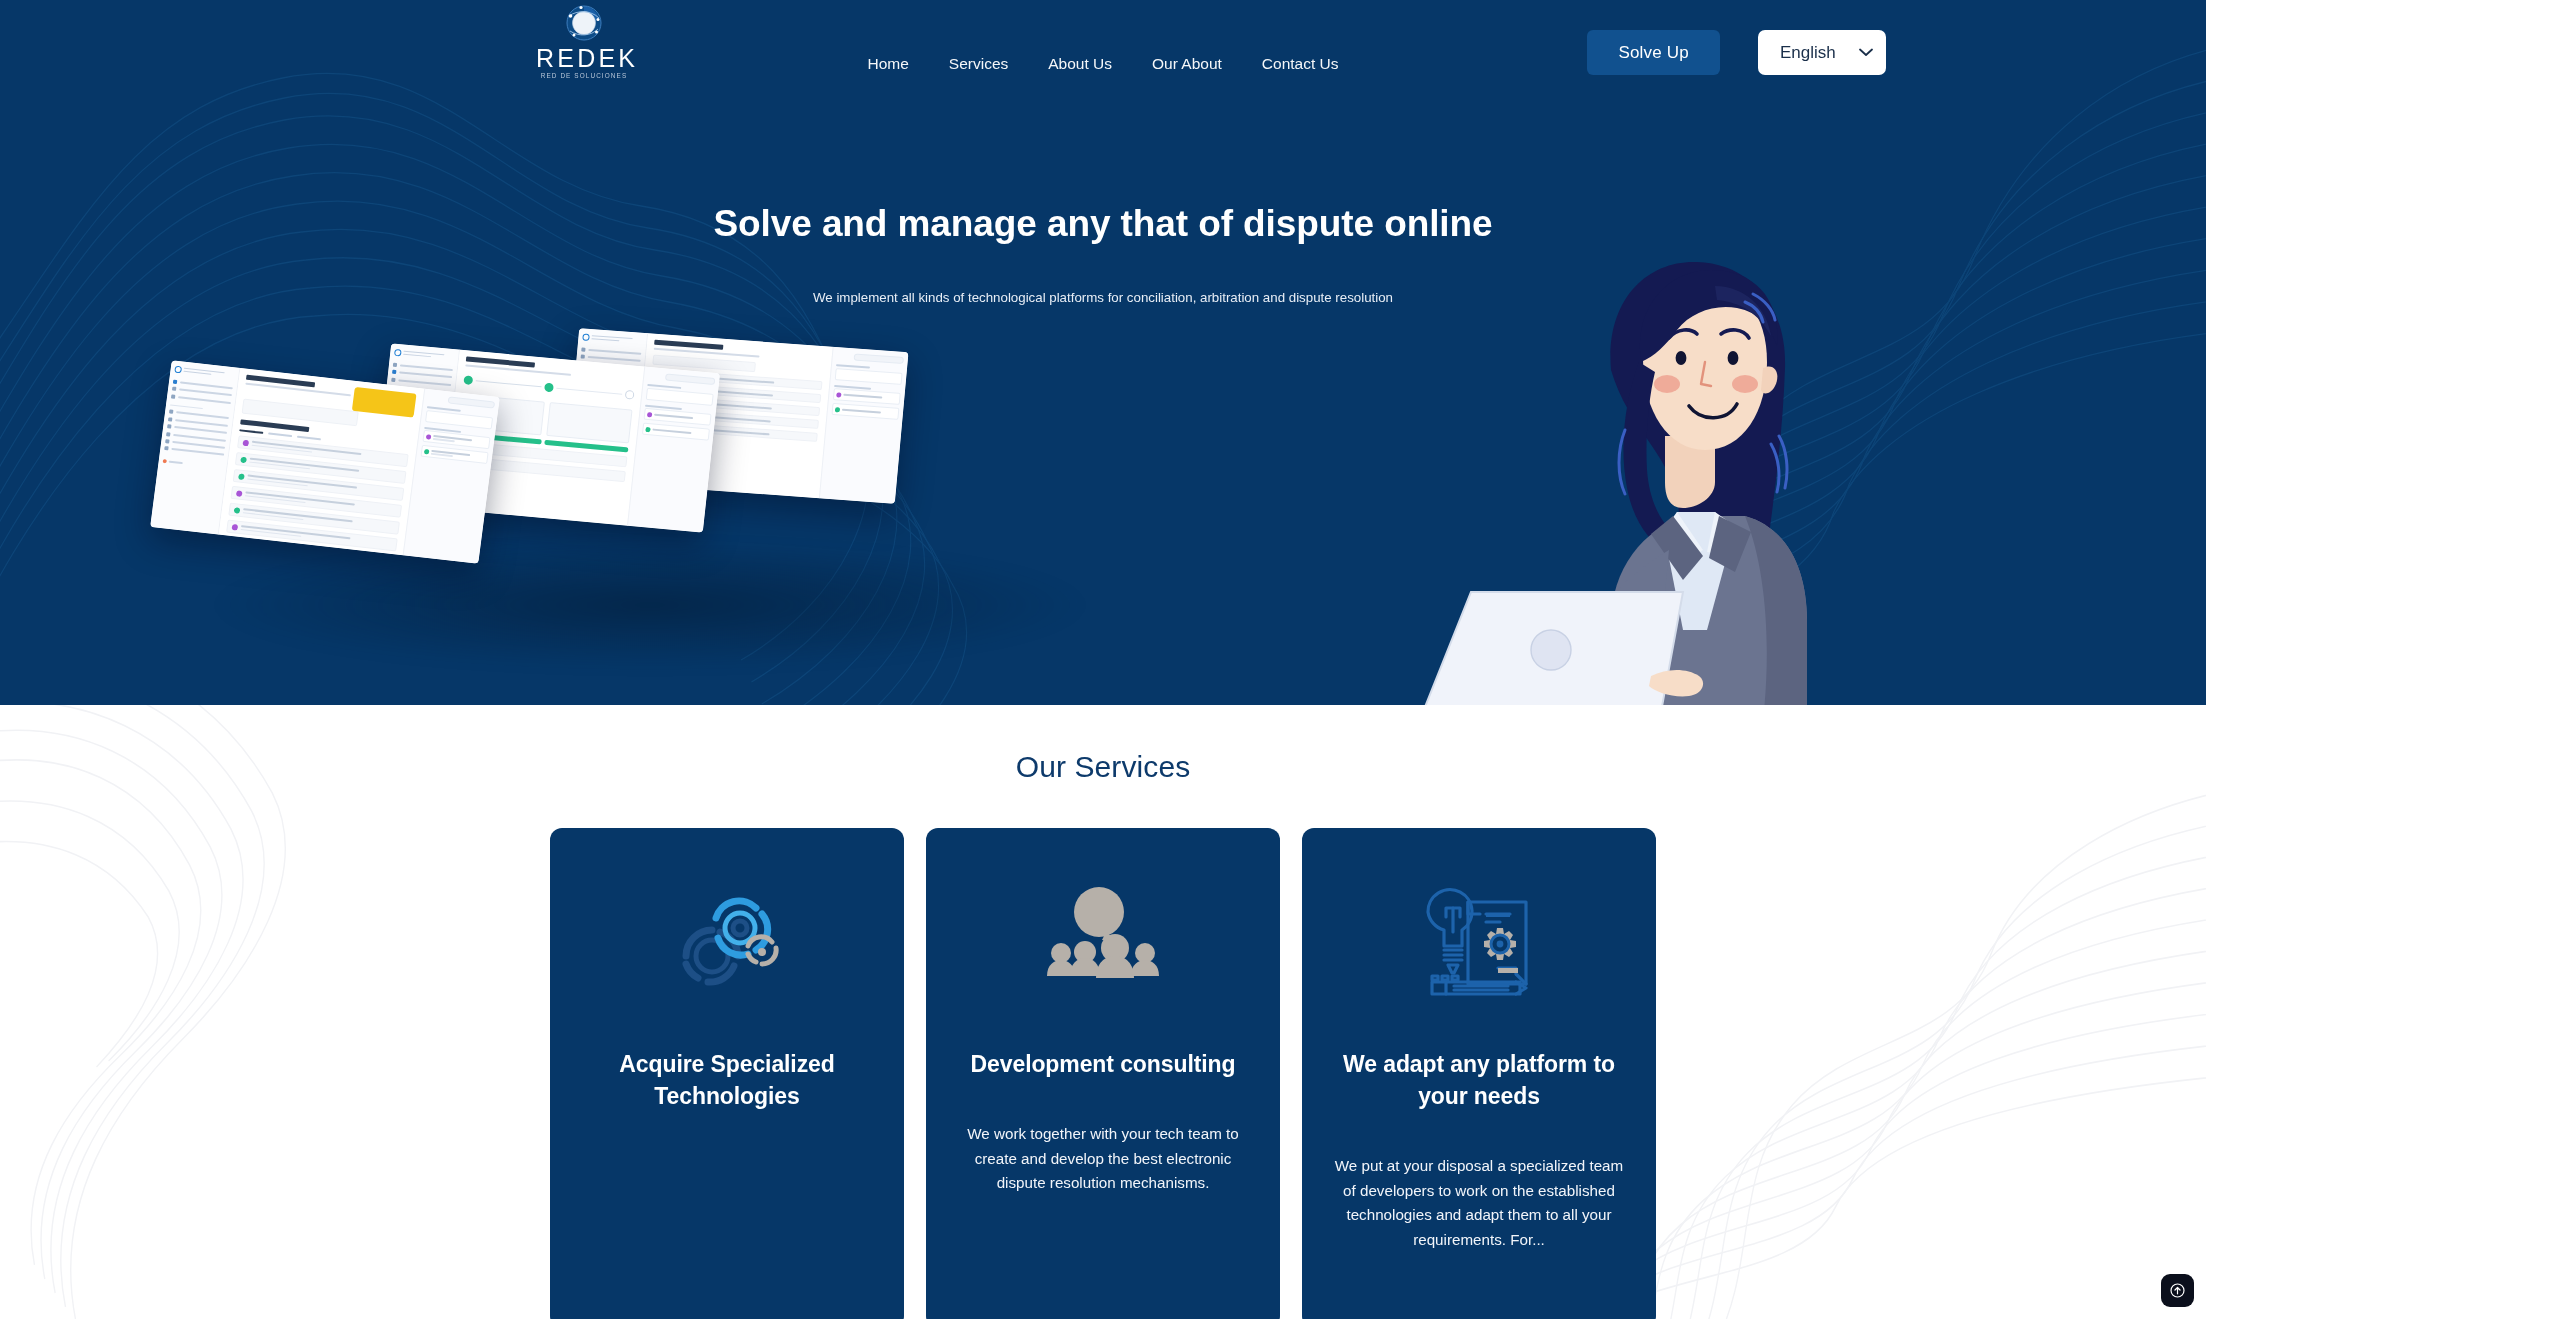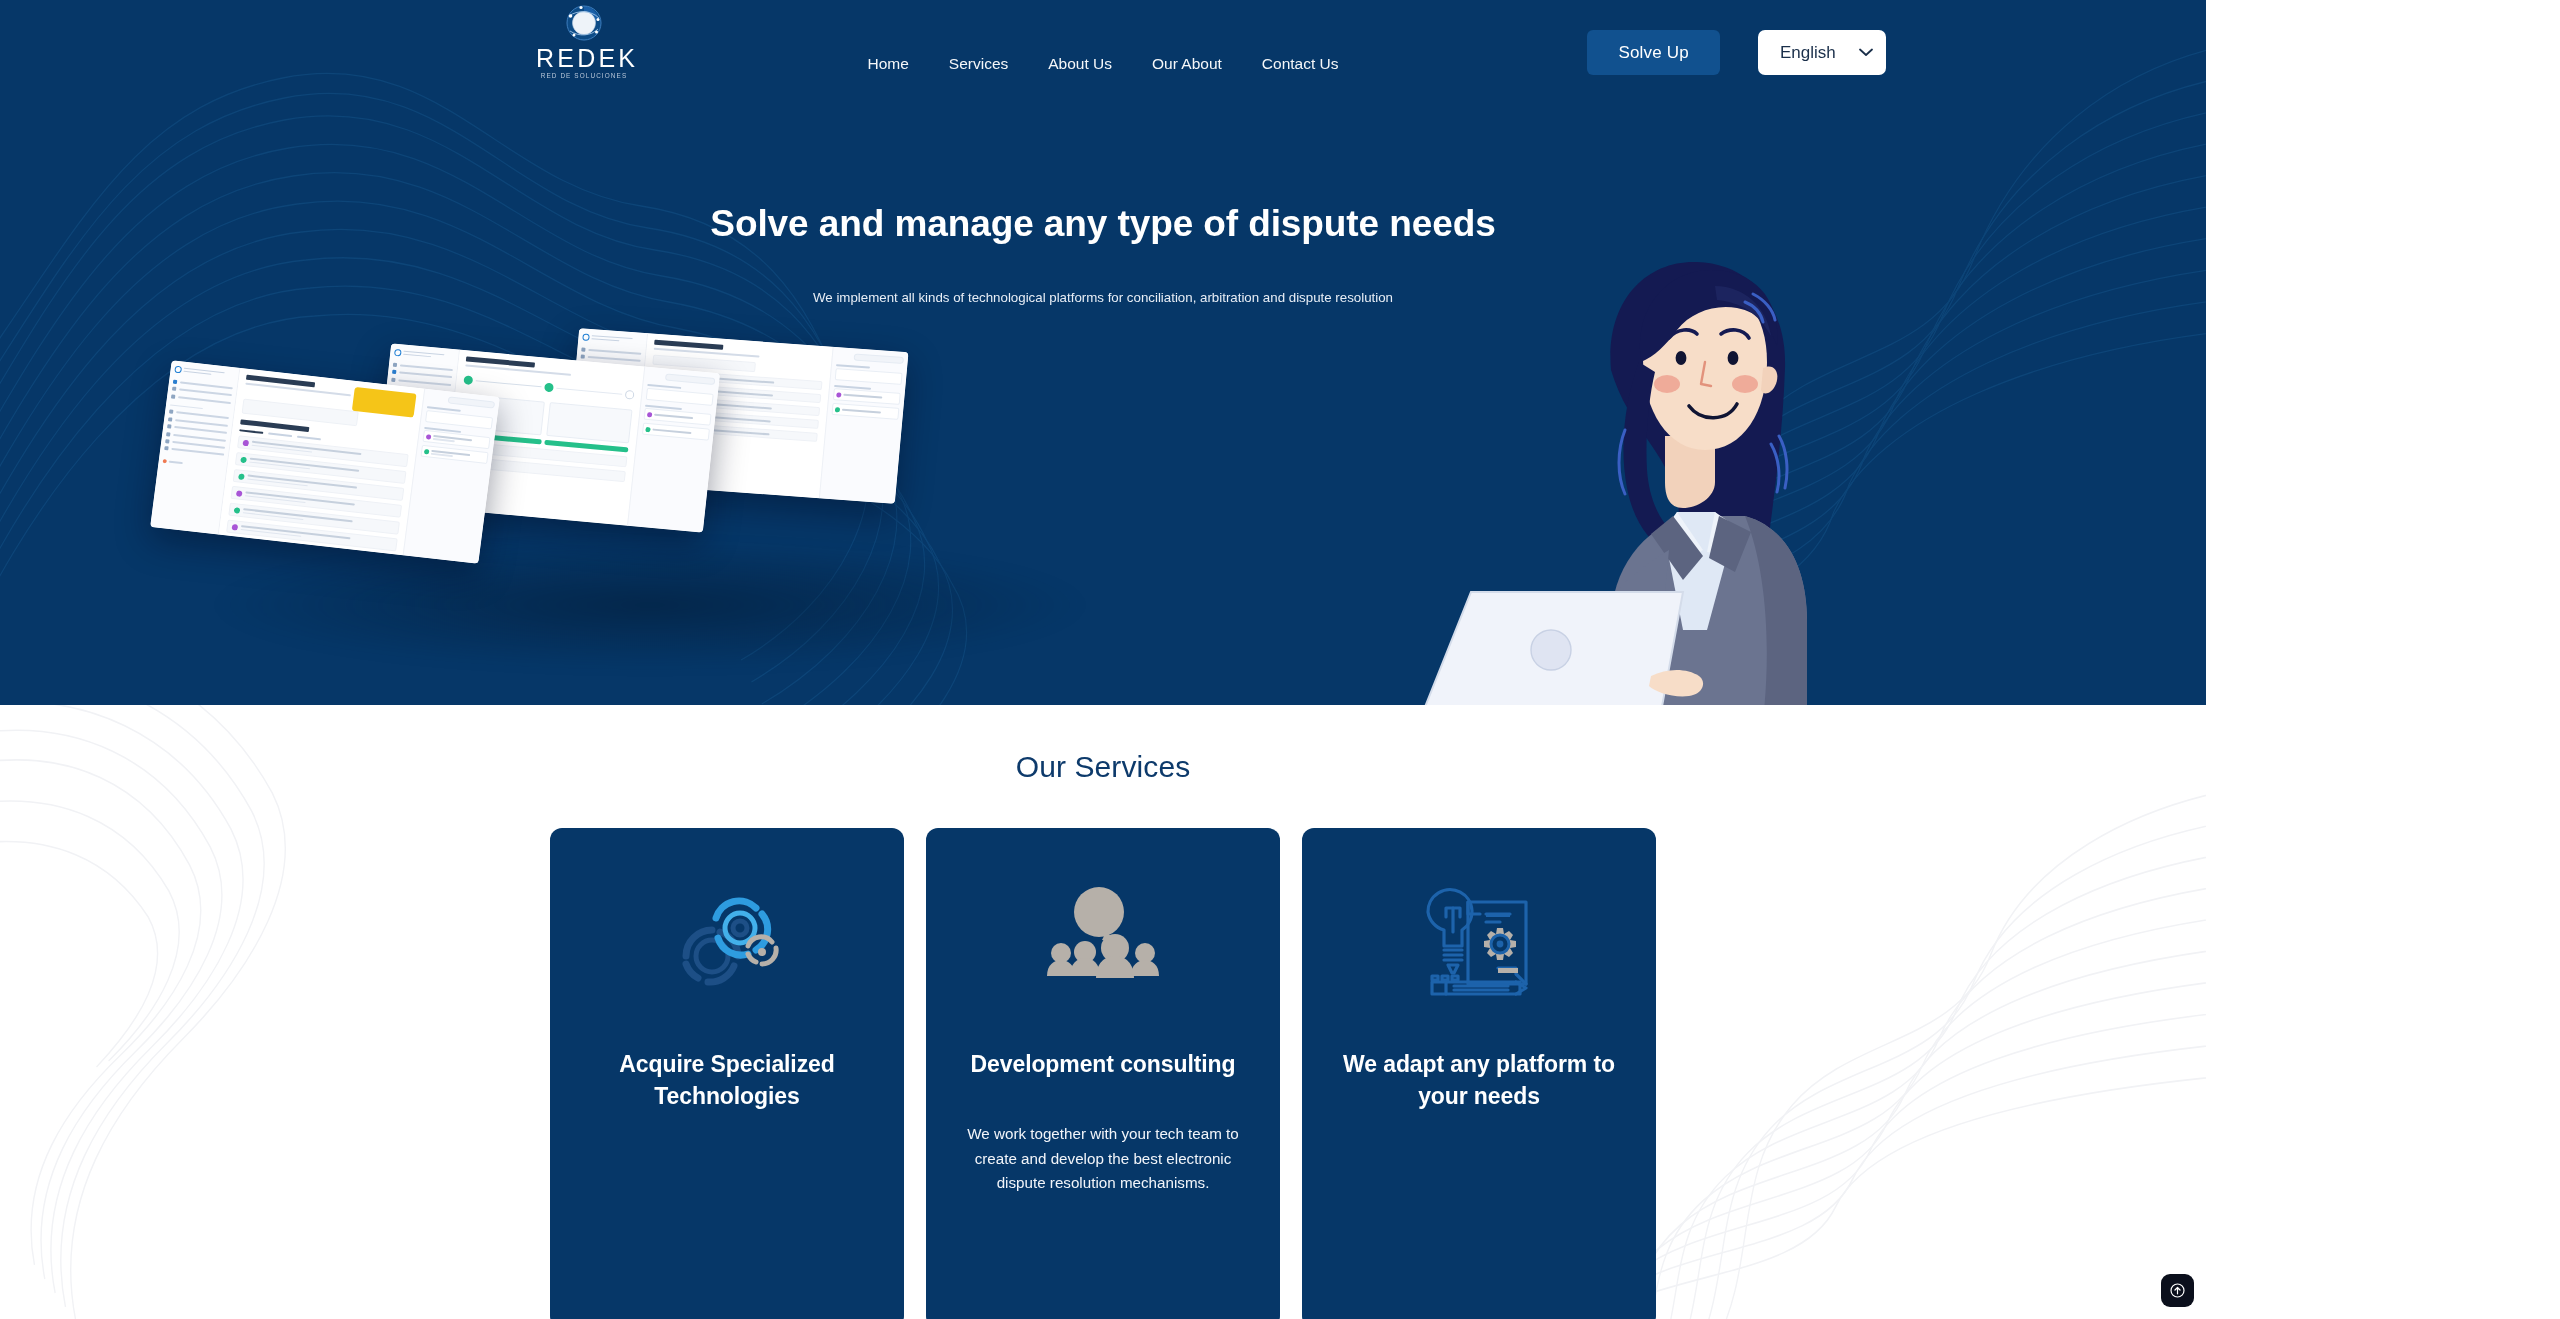--- a/index.html
+++ b/index.html
@@ -357,21 +357,21 @@
             <option>Español</option>
           </select>
           <svg class="lang-chev" viewBox="0 0 14 9">
             <path d="M1 1.5 L7 7 L13 1.5" fill="none" stroke="#1a2f4a" stroke-width="1.8" stroke-linecap="round" stroke-linejoin="round"></path>
           </svg>
         </div>
       </div>
     </nav>
 
     <div class="hero-copy">
-      <h1 class="hero-title">Solve and manage any type of dispute needs</h1>
+      <h1 class="hero-title">Solve and manage any that of dispute online</h1>
       <p class="hero-sub">We implement all kinds of technological platforms for conciliation, arbitration and dispute resolution</p>
     </div>
 
     <div class="hero-art">
 
       <div class="mockups">
         <div class="mock-shadow"></div>
 
         <div class="mock mock-1">
           <div class="mock-inner">
@@ -891,20 +891,21 @@
               <path d="M77 44 L83 44 L84 50 L89 47 L93 51 L90 56 L96 57 L96 63 L90 64 L93 69 L89 73 L84 70 L83 76 L77 76 L76 70 L71 73 L67 69 L70 64 L64 63 L64 57 L70 56 L67 51 L71 47 L76 50 Z"></path>
             </g>
             <circle cx="80" cy="60" r="9" fill="#063768"></circle>
             <circle cx="80" cy="60" r="9" fill="none" stroke="#1d63ab" stroke-width="3"></circle>
             <circle cx="80" cy="60" r="3.4" fill="#1d63ab"></circle>
             <rect x="78" y="84" width="20" height="5" fill="#b6b0a9"></rect>
             <rect x="66" y="29" width="24" height="4" fill="#1d63ab"></rect>
           </svg>
         </div>
         <h3 class="card-title">We adapt any platform to your needs</h3>
+        <p class="card-body">We put at your disposal a specialized team of developers to work on the established technologies and adapt them to all your requirements. For...</p>
       </article>
     </div>
   </section>
 
   <div class="fab">
     <svg viewBox="0 0 24 24">
       <circle cx="12" cy="12" r="8.2" fill="none" stroke="#ffffff" stroke-width="1.5"></circle>
       <path d="M12 16.2 L12 8.4 M8.8 11.4 L12 8.2 L15.2 11.4" fill="none" stroke="#ffffff" stroke-width="1.5" stroke-linecap="round" stroke-linejoin="round"></path>
     </svg>
   </div>

